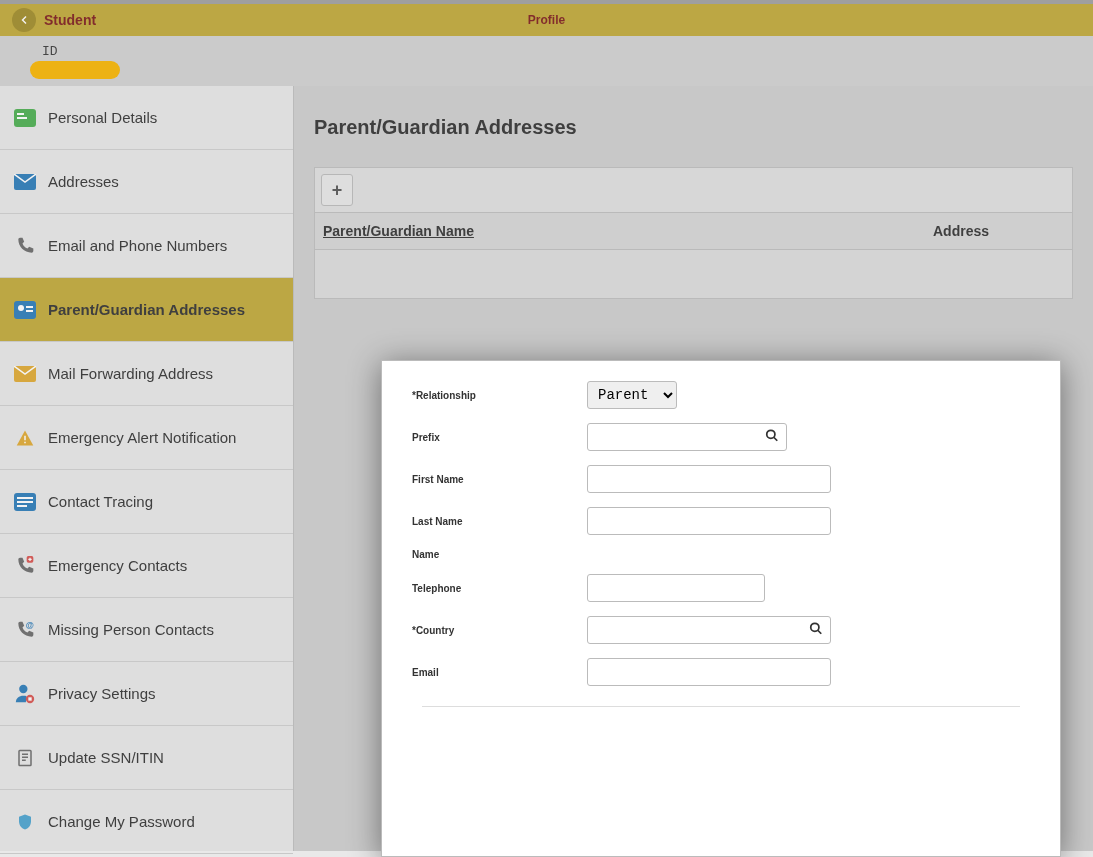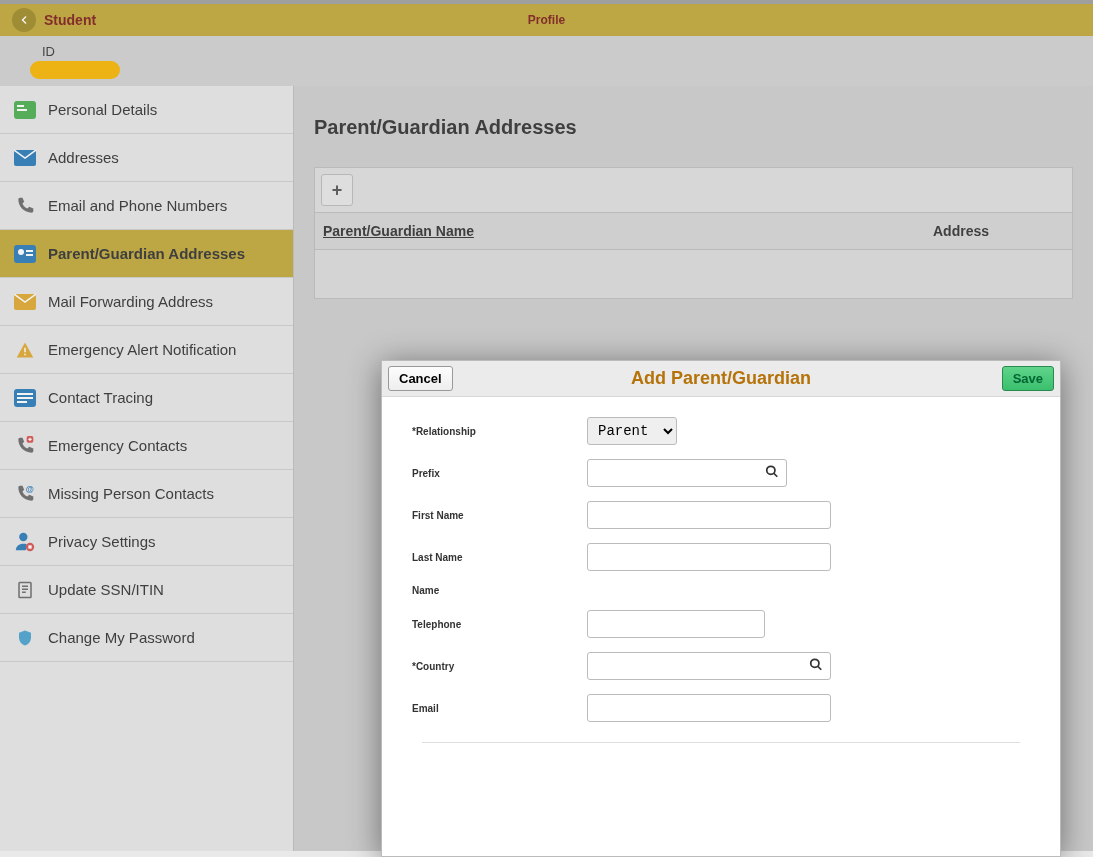--- a/index.html
+++ b/index.html
@@ -3,26 +3,26 @@
   <meta charset="utf-8">
   <style>
     * { box-sizing: border-box; margin: 0; padding: 0; }
     body { font-family: Arial, Helvetica, sans-serif; font-size: 14px; background: #f4f4f4; width: 1093px; height: 857px; overflow: hidden; position: relative; }
     .top-separator { height: 4px; background: #a0a0a0; }
     .header-bar { height: 32px; background: #c1a938; display: flex; align-items: center; padding: 0 12px; color: #7f1d1d; font-weight: bold; position: relative; }
     .back-circle { width: 24px; height: 24px; background: #a08b28; border-radius: 50%; display: flex; align-items: center; justify-content: center; margin-right: 8px; cursor: pointer; }
     .back-circle svg { fill: #fff; }
     .header-student { font-size: 14px; }
     .header-title { position: absolute; left: 50%; transform: translateX(-50%); font-size: 12px; font-weight: bold; }
-    .id-bar { height: 50px; background: #d2d2d2; padding: 8px 30px; }
+    .id-bar { height: 50px; background: #d2d2d2; padding: 8px 30px; font-family: Liberation Mono, monospace; }
     .id-label { font-size: 13px; color: #3a3a3a; margin-bottom: 2px; margin-left: 12px; }
     .id-redact { width: 90px; height: 18px; background: #f9b500; border-radius: 10px; }
     .main-wrap { display: flex; height: calc(100% - 92px); }
     .sidebar { width: 294px; background: #e7e7e7; border-right: 1px solid #bfbfbf; }
-    .nav-item { display: flex; align-items: center; height: 48px; padding: 0 12px; border-bottom: 1px solid #cfcfcf; color: #333; cursor: pointer; font-size: 15px; }
+    .nav-item { display: flex; align-items: center; height: 64px; padding: 0 12px; border-bottom: 1px solid #cfcfcf; color: #333; cursor: pointer; font-size: 15px; }
     .nav-item .nav-icon { width: 26px; height: 22px; margin-right: 10px; display: flex; align-items: center; justify-content: center; }
     .nav-item.active { background: #c1a938; color: #333; font-weight: bold; }
     .content { flex: 1; padding: 30px 20px 20px 20px; background: #cfcfcf; }
     .page-heading { font-size: 20px; font-weight: bold; color: #333; margin-bottom: 28px; margin-left: 0; }
     .table-box { border: 1px solid #bfbfbf; background: #e0e0e0; }
     .table-toolbar { padding: 6px; border-bottom: 1px solid #bfbfbf; }
     .add-btn { width: 32px; height: 32px; border: 1px solid #bbb; background: #e8e8e8; border-radius: 3px; display: flex; align-items: center; justify-content: center; cursor: pointer; font-size: 18px; color: #555; font-weight: bold; }
     .table-header { display: flex; background: #d7d7d7; border-bottom: 1px solid #bfbfbf; font-weight: bold; color: #333; font-size: 14px; }
     .th-name { flex: 0 0 610px; padding: 10px 8px; text-decoration: underline; }
     .th-addr { flex: 1; padding: 10px 8px; }
@@ -197,25 +197,20 @@
         <div class="th-addr">Address</div>
       </div>
       <div class="table-body"></div>
     </div>
   </div>
 </div>
 
 <div class="overlay"></div>
 
 <div class="modal">
-  <div class="modal-head">
-    <button class="modal-btn">Cancel</button>
-    <span class="modal-title">Add Parent/Guardian</span>
-    <button class="modal-btn save">Save</button>
-  </div>
   <div class="modal-body">
     <div class="form-row">
       <div class="form-label">*Relationship</div>
       <div class="form-field">
         <select>
           <option>Parent</option>
         </select>
       </div>
     </div>
     <div class="form-row">

